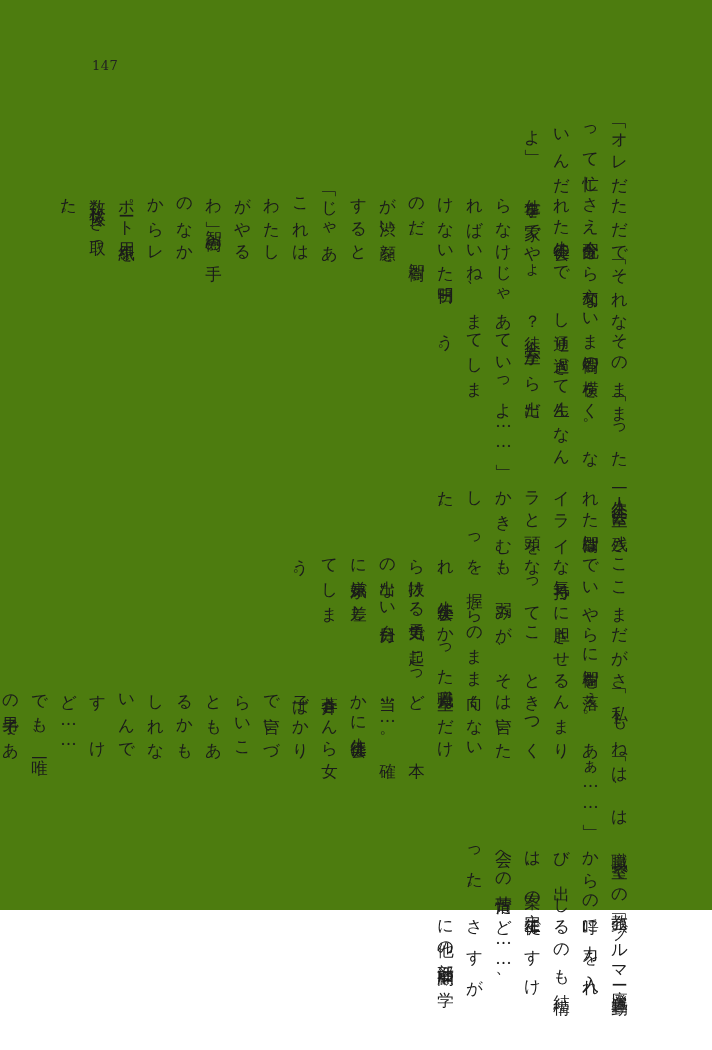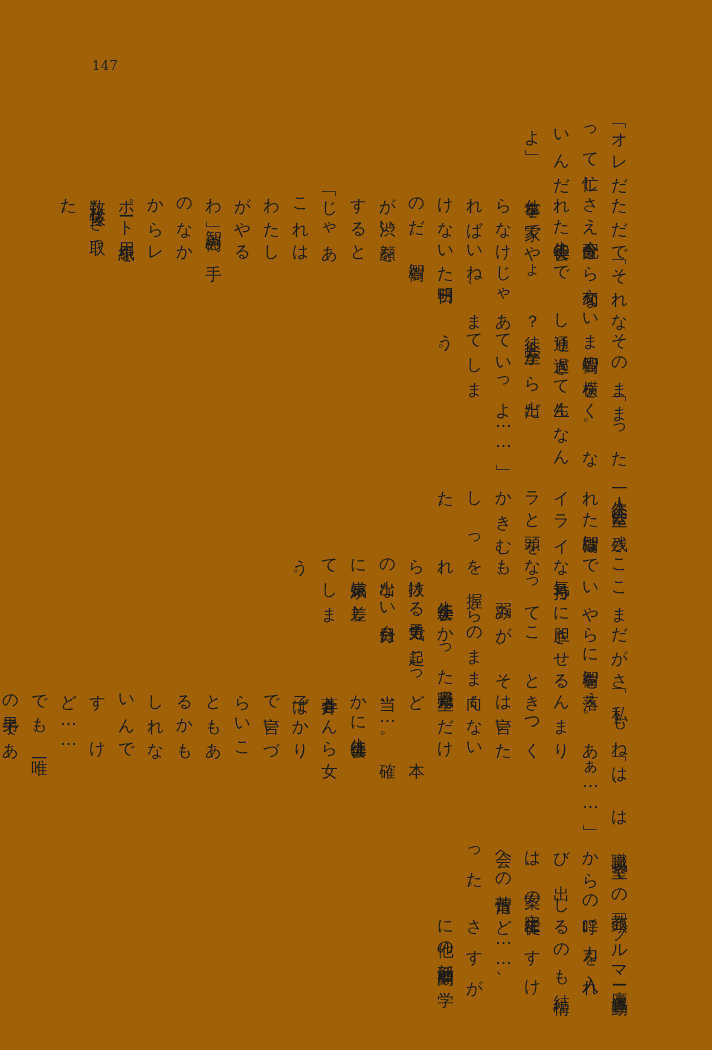--- a/index.html
+++ b/index.html
@@ -10,22 +10,22 @@
   body {
     width: 712px;
     height: 1050px;
     overflow: hidden;
     font-family: "DejaVu Serif", "Liberation Serif", serif;
     color: #1a1a1a;
   }
   #page {
     position: relative;
     width: 712px;
-    height: 1050px;
-    background: #a16207;
+    height: 910px;
+    background: #4d7c0f;
     box-sizing: border-box;
     padding-left: 42px;
   }
   
   #page-number {
     position: absolute;
     top: 58px;
     left: 92px;
     font-size: 13px;
     letter-spacing: 0.5px;

